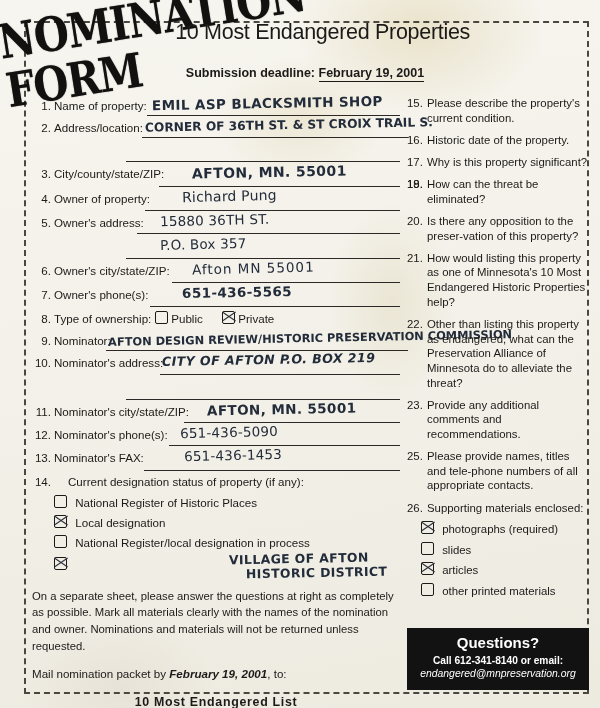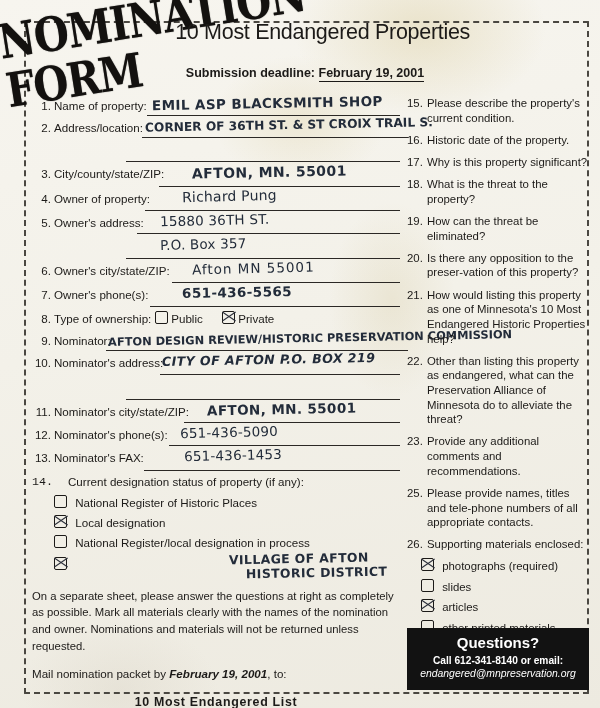--- a/index.html
+++ b/index.html
@@ -48,21 +48,21 @@
     text-align:center;font-size:12.5px;font-weight:700;
   }
   #deadline .date{border-bottom:1.6px solid #1c1a18;padding-bottom:1px;}
 
   
   .col-left{position:absolute;left:32px;top:96px;width:368px;}
   .col-right{position:absolute;left:407px;top:96px;width:182px;}
 
   
   .q{position:relative;font-size:11.6px;line-height:1.22;margin-bottom:3px;}
-  .q .num{position:absolute;left:0;top:0;width:19px;text-align:right;font-family:Liberation Mono, monospace;}
+  .q .num{position:absolute;left:0;top:0;width:19px;text-align:right;}
   .q .lab{display:inline-block;}
   .qrow{position:relative;height:21px;}
   .qrow .num{position:absolute;left:0;top:3px;width:19px;text-align:right;font-size:11.6px;}
   .qrow .lab{position:absolute;top:3px;font-size:11.6px;white-space:nowrap;}
   .rule{position:absolute;bottom:2px;height:0;border-bottom:1.3px solid #2b2825;}
   .hand{
     position:absolute;
     font-family:"DejaVu Sans", sans-serif;
     color:#232c3a;
     white-space:nowrap;
@@ -290,21 +290,20 @@
     <div class="rq">
       <span class="n">16.</span>
       <span>Historic date of the property.</span>
     </div>
     <div class="rq">
       <span class="n">17.</span>
       <span>Why is this property significant?</span>
     </div>
     <div class="rq">
       <span class="n">18.</span>
-      <span>What is the threat to the property?</span>
     </div>
     <div class="rq">
       <span class="n">19.</span>
       <span>How can the threat be eliminated?</span>
     </div>
     <div class="rq">
       <span class="n">20.</span>
       <span>Is there any opposition to the preser-vation of this property?</span>
     </div>
     <div class="rq">

